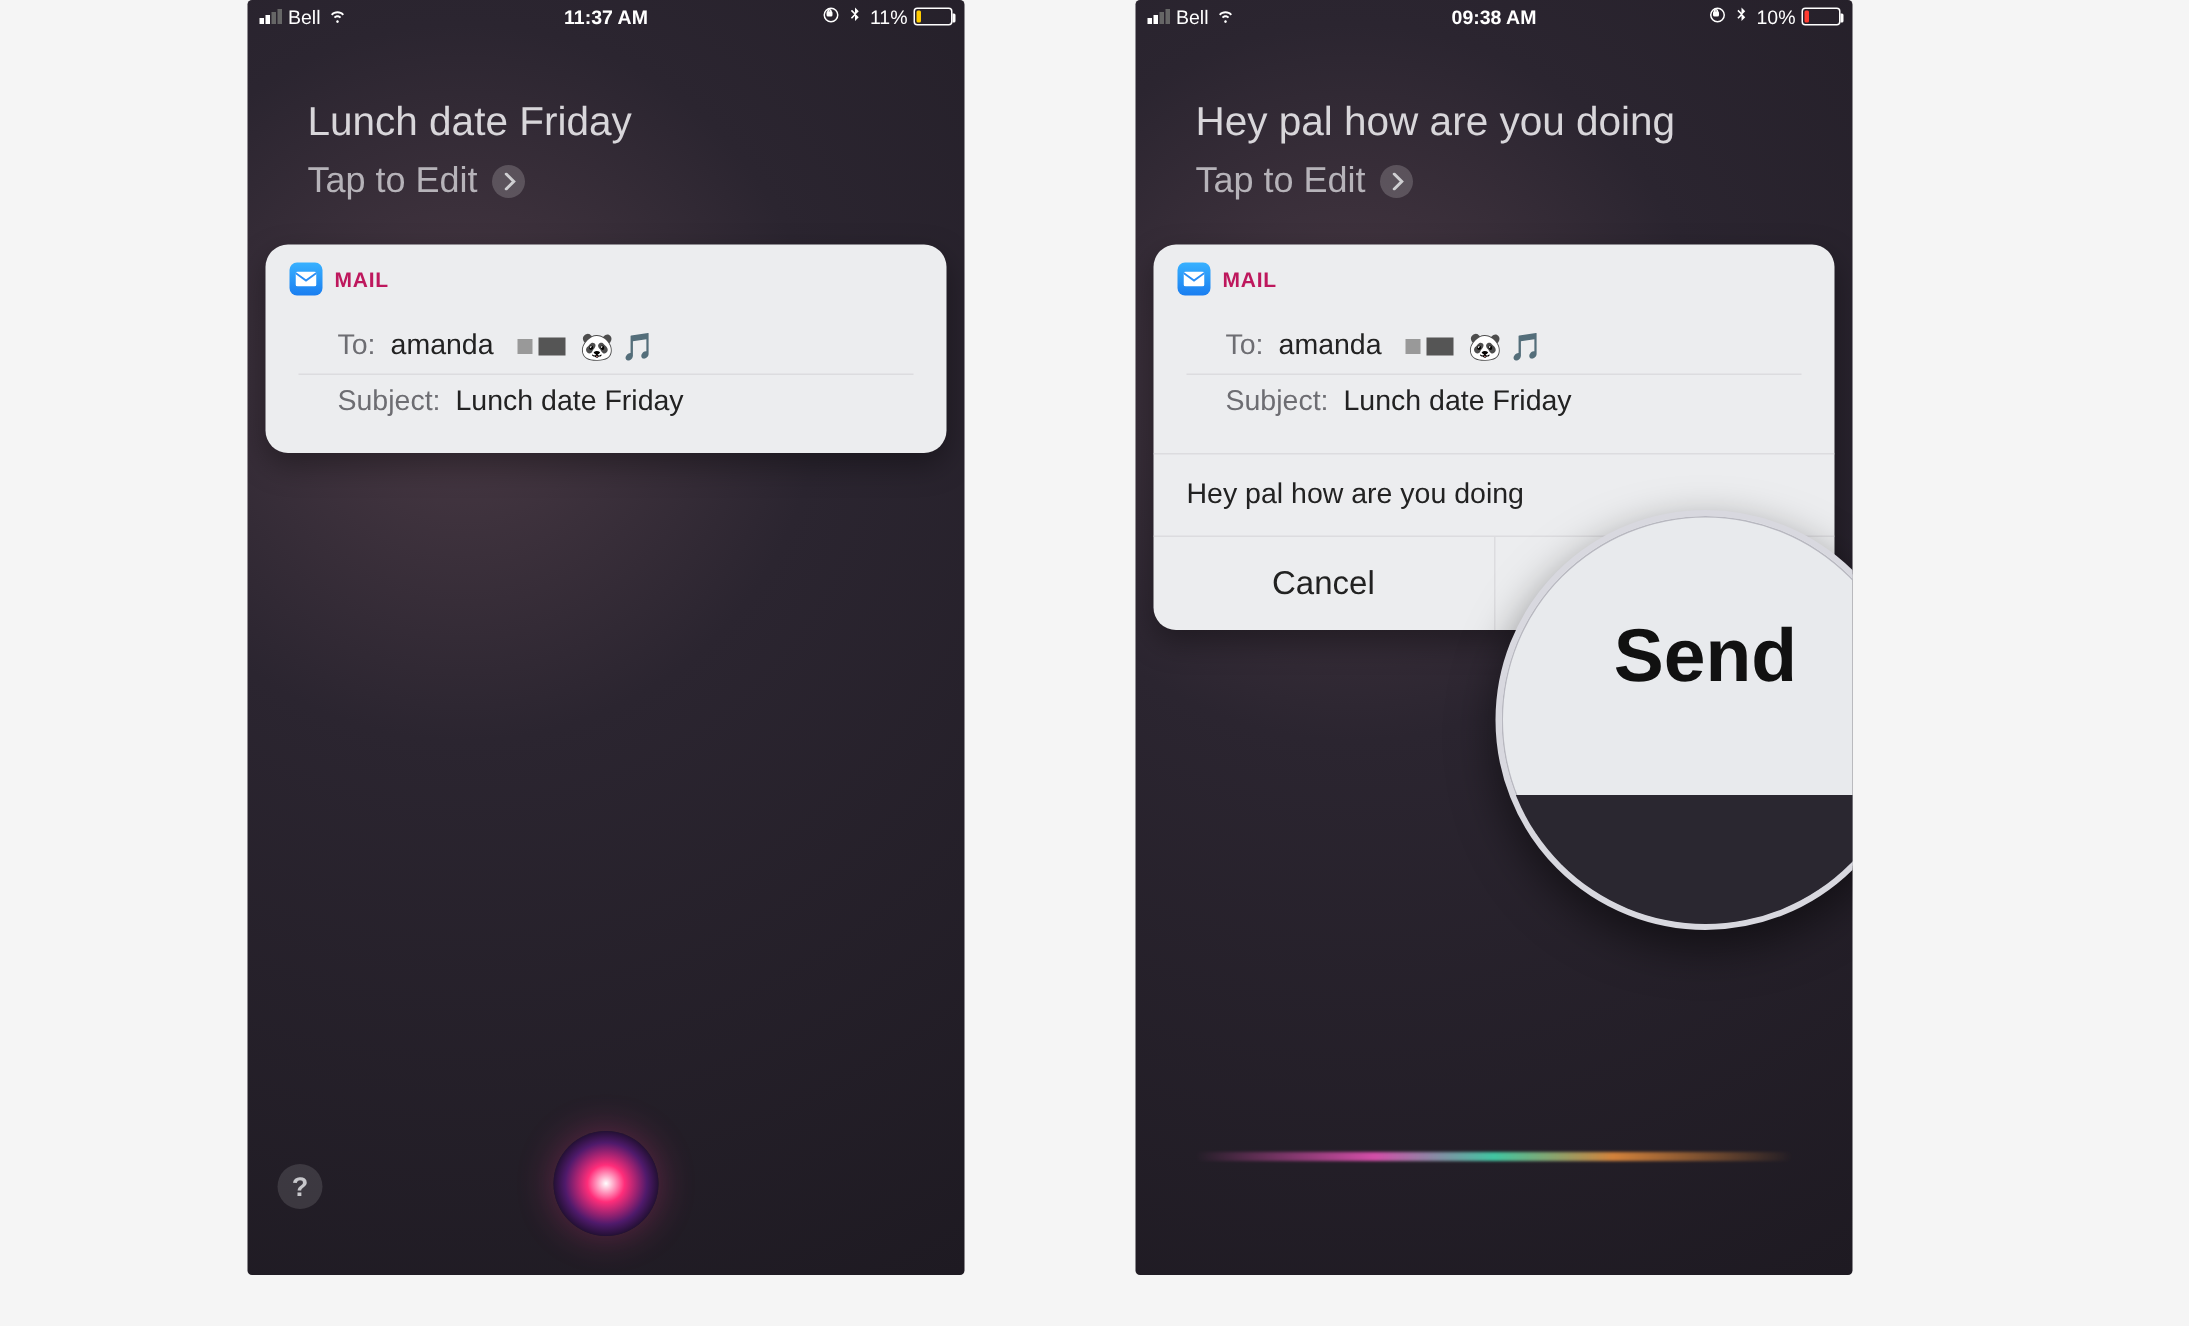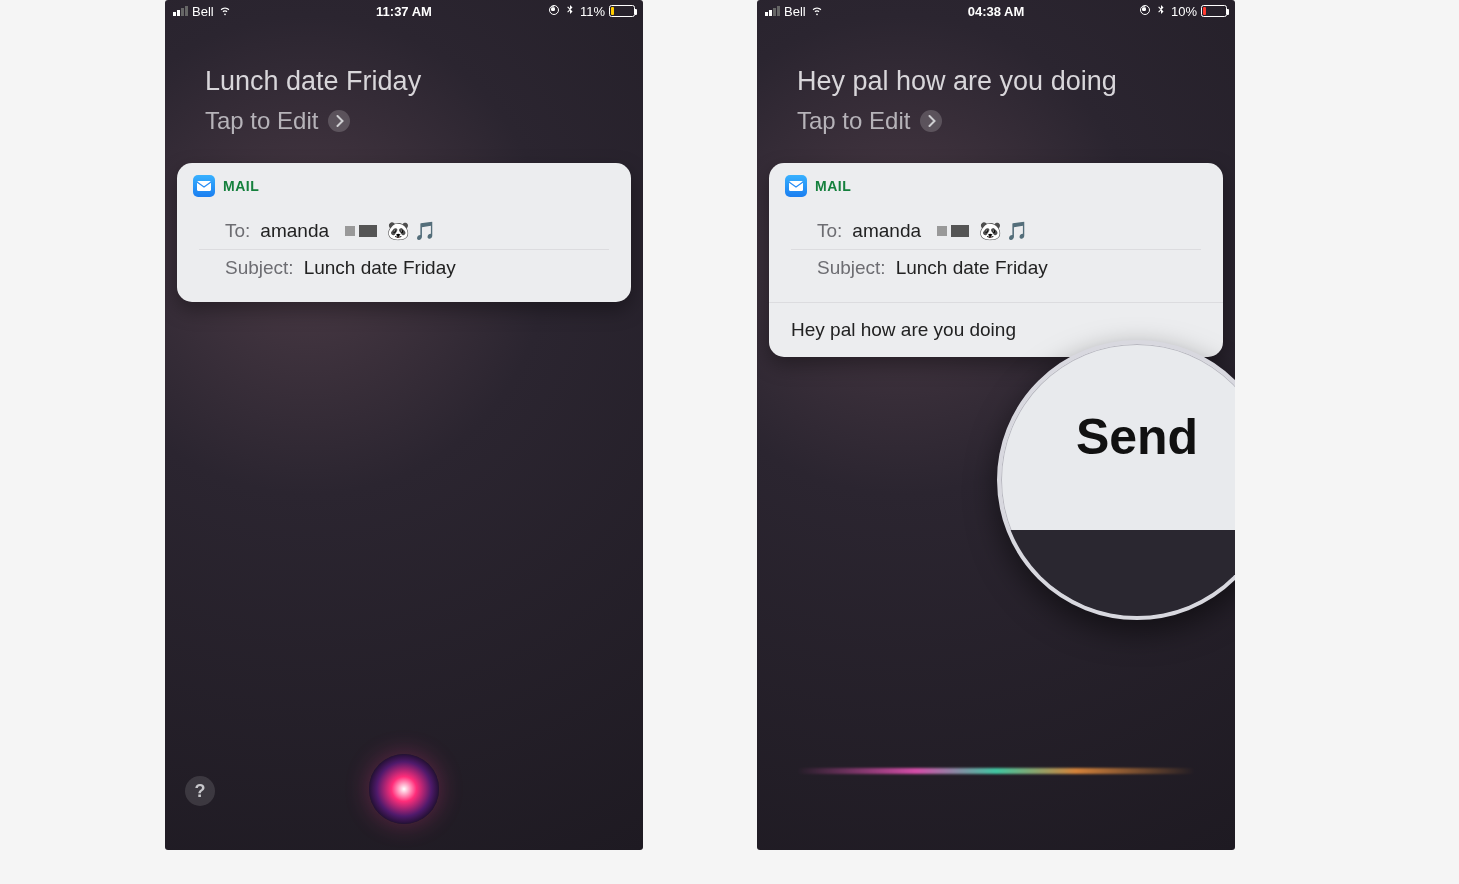--- a/index.html
+++ b/index.html
@@ -81,21 +81,21 @@
     border-radius: 15px;
     color: #222;
     padding: 0;
     margin: 0 -28px;
     box-shadow: 0 8px 20px rgba(0,0,0,0.35);
     overflow: hidden;
   }
   .mail-header-row {
     display:flex; align-items:center; gap: 8px;
     padding: 12px 16px 10px 16px;
-    color: #15803d;
+    color: #be185d;
     font-size: 14px;
     font-weight: 600;
     letter-spacing: 0.5px;
   }
   .mail-icon {
     width: 22px; height: 22px; border-radius: 5px;
     background: linear-gradient(#38b1ff,#1a7ef0);
     display:flex; align-items:center; justify-content:center;
   }
   .mail-fields { padding: 6px 22px 16px 22px; }
@@ -250,21 +250,21 @@
           <span></span>
           <span></span>
         </span>
       <span>Bell</span>
       <span class="wifi-icon">
         <svg viewBox="0 0 24 24" fill="#fff">
             <path d="M12 18c.8 0 1.5.7 1.5 1.5S12.8 21 12 21s-1.5-.7-1.5-1.5S11.2 18 12 18zm-4.2-3.8C9 13 10.4 12.3 12 12.3s3 .7 4.2 1.9l-1.5 1.5C14 15 13 14.6 12 14.6s-2 .4-2.7 1.1l-1.5-1.5zM4.6 11C6.6 9 9.2 7.8 12 7.8S17.4 9 19.4 11l-1.5 1.5C16.3 10.9 14.2 10 12 10s-4.3.9-5.9 2.5L4.6 11z"></path>
           </svg>
       </span>
     </div>
-    <div class="sb-center">04:38 AM</div>
+    <div class="sb-center">09:38 AM</div>
     <div class="sb-right">
       <span class="lock-rot-icon">
         <svg viewBox="0 0 24 24" fill="none" stroke="#fff" stroke-width="2">
             <circle cx="12" cy="12" r="9"></circle>
             <path d="M12 8v-1a2 2 0 0 0-4 0v1"></path>
             <rect x="7" y="8" width="6" height="5" rx="1" fill="#fff"></rect>
           </svg>
       </span>
       <span class="bt-icon">
         <svg viewBox="0 0 24 24" fill="#fff">
@@ -308,20 +308,24 @@
               <span></span>
             </span>
           <span class="emoji">🐼 🎵</span>
         </div>
         <div class="field-row" style="border-top:1px solid #dcdcdf">
           <span class="label">Subject:</span>
           <span>Lunch date Friday</span>
         </div>
       </div>
       <div class="mail-body">Hey pal how are you doing</div>
+      <div class="mail-actions">
+        <div class="act">Cancel</div>
+        <div class="act">Send</div>
+      </div>
     </div>
   </div>
 
   <div class="siri-wave"></div>
 
   <div class="magnifier">
     <div class="mag-top">
       <div class="mag-send">Send</div>
     </div>
     <div class="mag-bottom"></div>

